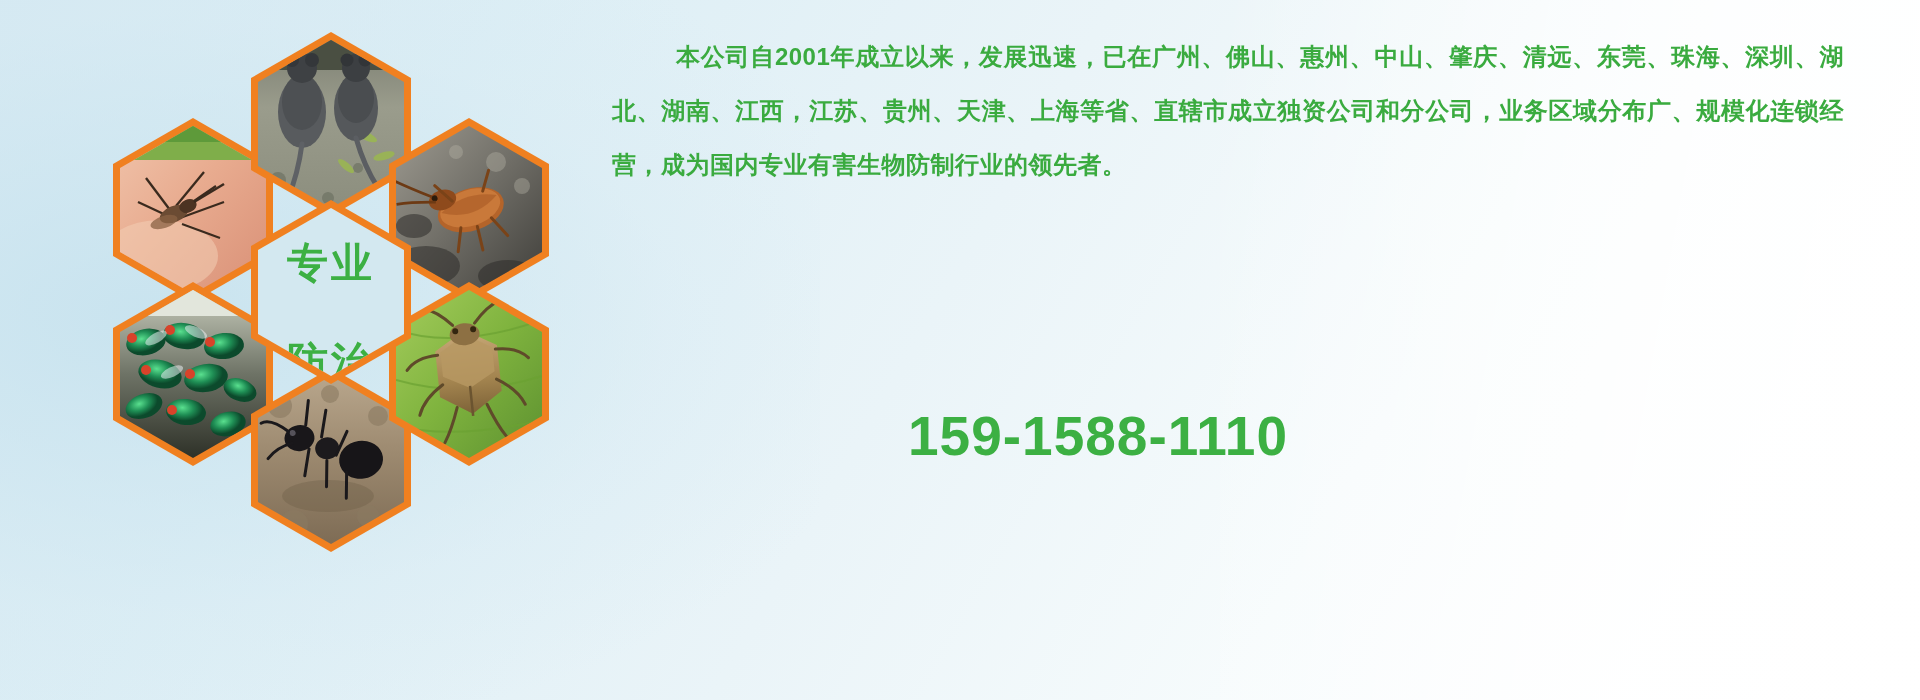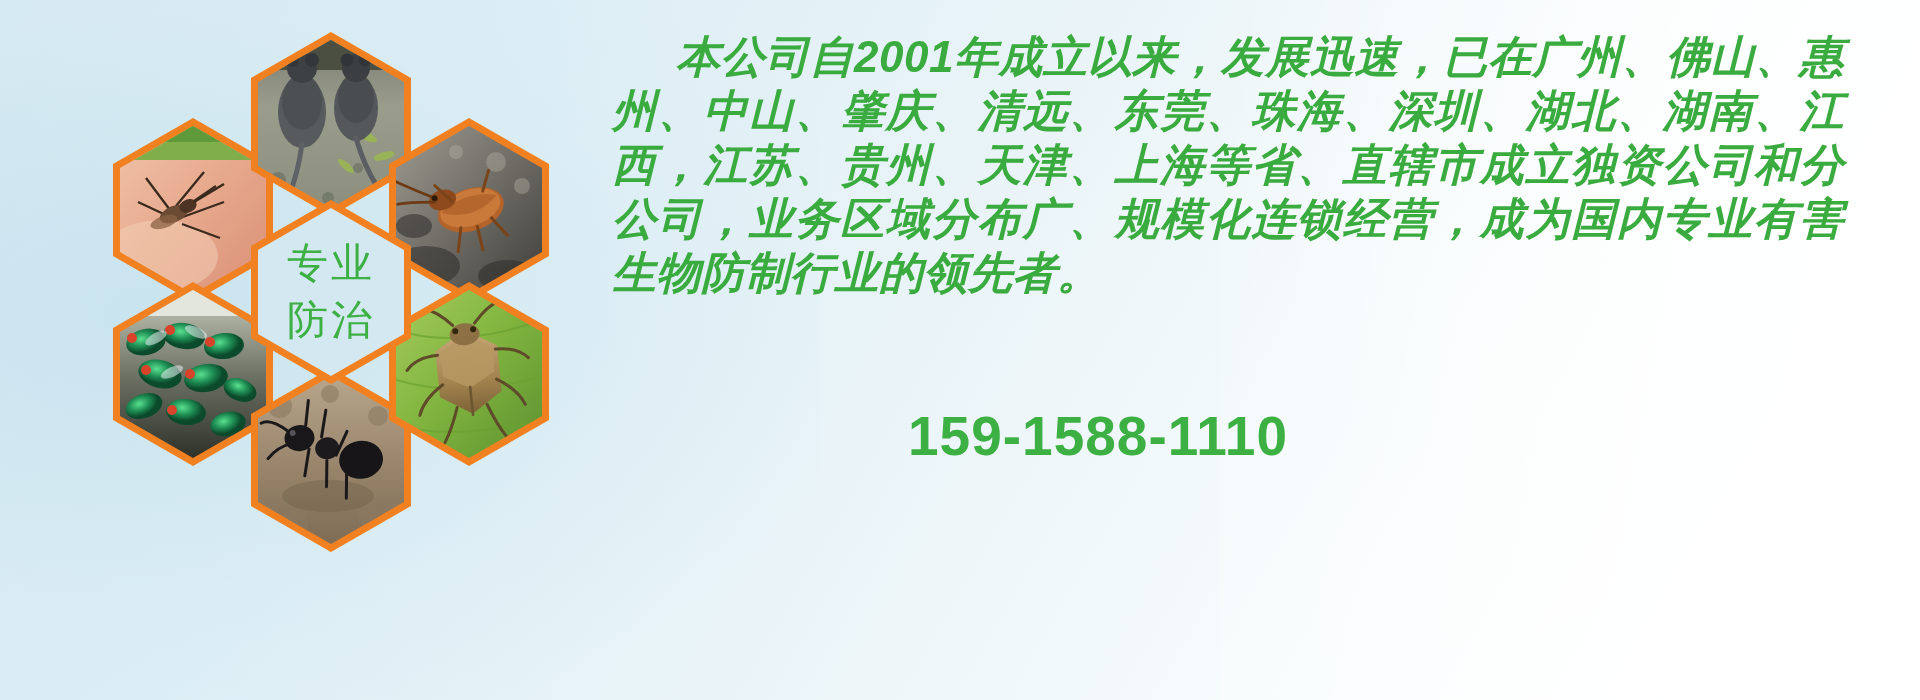--- a/index.html
+++ b/index.html
@@ -73,48 +73,48 @@
   .hex-center .inner {
     background: #d3e8f0;
     display: flex;
     flex-direction: column;
     align-items: center;
     justify-content: center;
   }
   .hex-label {
     color: #3cb043;
     font-size: 41px;
-    font-weight: normal;
+    font-weight: bold;
     line-height: 1.38;
     letter-spacing: 3px;
     text-align: right;
     font-family: "Liberation Sans", "DejaVu Sans", sans-serif;
     white-space: nowrap;
+    margin-top: 42px;
   }
 
   
   .content {
     position: absolute;
     left: 612px;
     top: 30px;
     width: 1260px;
     z-index: 4;
   }
   .intro {
     color: #3aab3f;
-    font-size: 44px;
+    font-size: 24px;
     font-weight: bold;
     line-height: 54px;
     letter-spacing: 0.5px;
     text-indent: 64px;
     margin: 0;
     text-align: justify;
     text-justify: inter-ideograph;
     width: 1232px;
-    font-style: italic;
   }
   .contact {
     position: absolute;
     left: 620px;
     top: 395px;
     z-index: 4;
     color: #3cb043;
     font-weight: bold;
     font-size: 55px;
     line-height: 82px;

